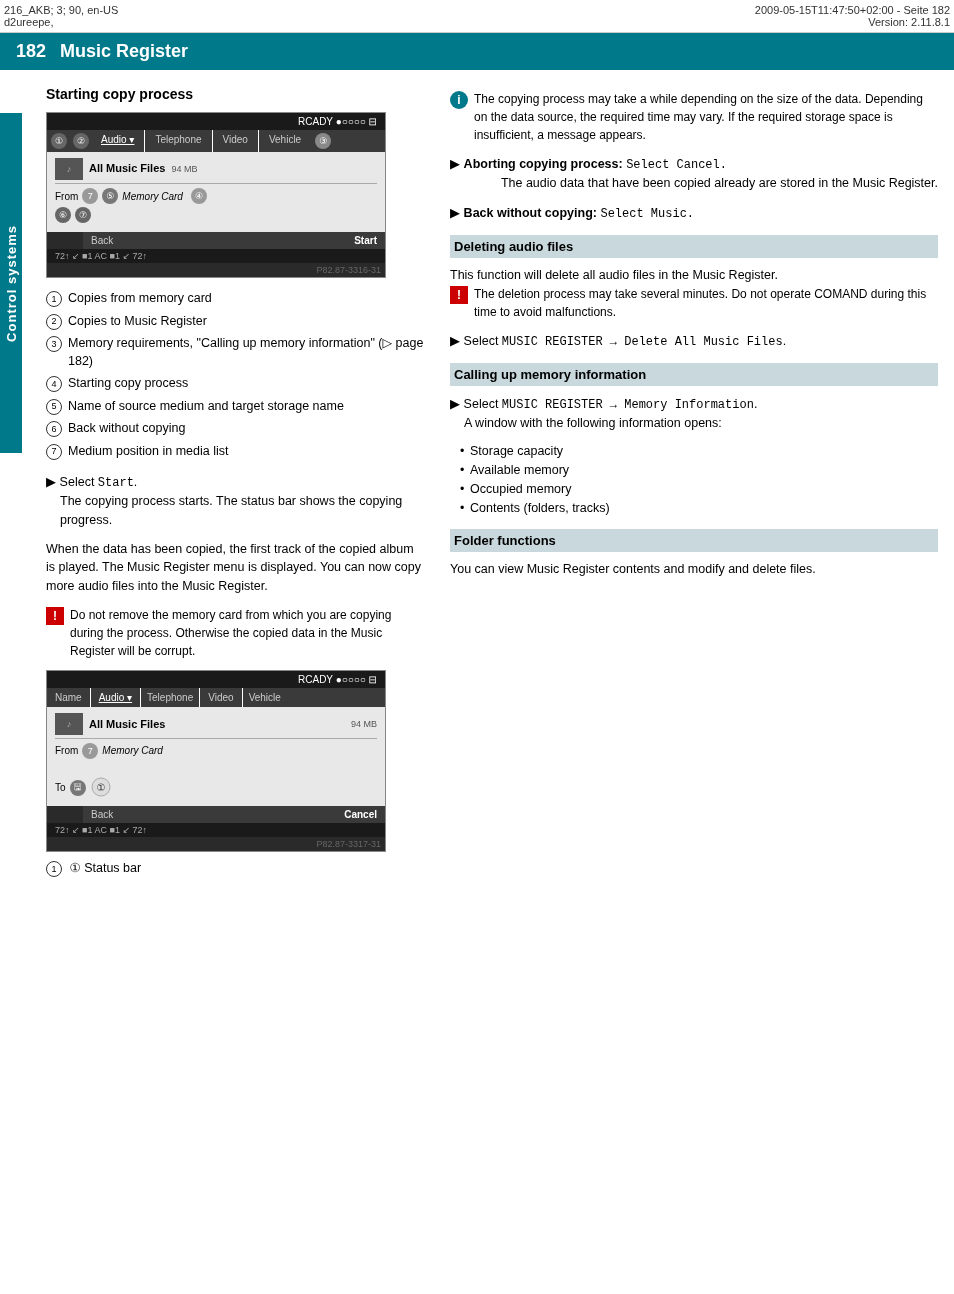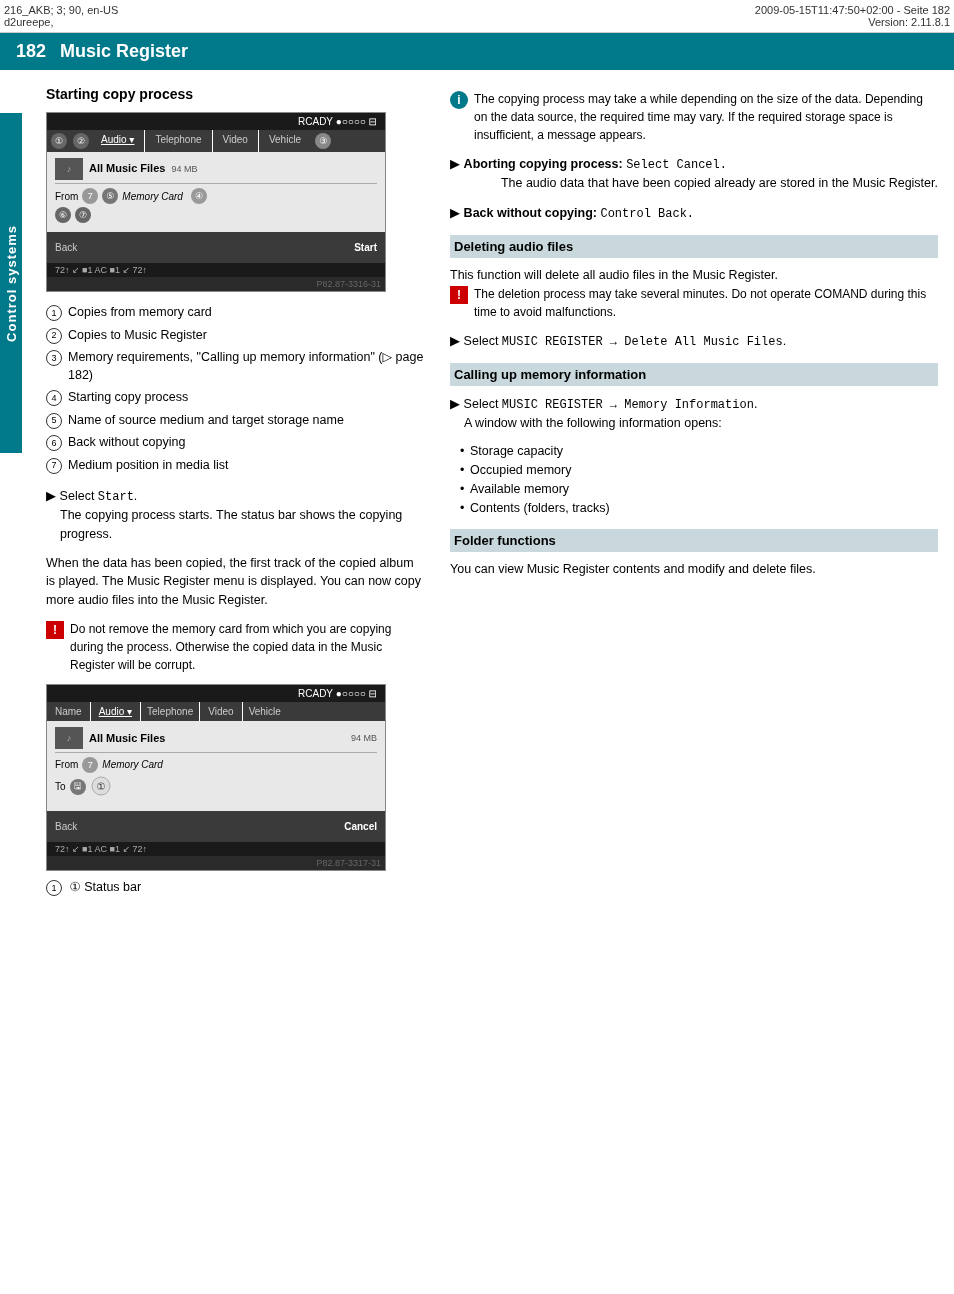--- a/index.html
+++ b/index.html
@@ -149,21 +149,22 @@
       display: flex;
       align-items: center;
       gap: 4px;
       font-size: 10px;
     }
     .screen-bottom-bar {
       background: #3a3a3a;
       display: flex;
       justify-content: space-between;
       align-items: flex-end;
-      padding: 10px 8px;
+      padding: 3px 8px;
+      margin-left: 36px;
     }
     .screen-back {
       color: #ccc;
       font-size: 10px;
     }
     .screen-start {
       color: #fff;
       font-size: 10px;
       font-weight: bold;
     }
@@ -438,21 +439,21 @@
               </div>
               <span style="font-size:11px;font-weight:bold;">All Music Files</span>
               <span style="font-size:9px;color:#555;margin-left:auto;">94 MB</span>
             </div>
             <div style="height:1px;background:#aaa;margin-bottom:4px;"></div>
             <div style="display:flex;align-items:center;gap:4px;font-size:10px;">
               <span>From</span>
               <div class="screen-circle" style="background:#999;">7</div>
               <span style="font-style:italic;">Memory Card</span>
             </div>
-            <div style="display:flex;align-items:center;gap:4px;font-size:10px;margin-top:2px;">
+            <div style="display:flex;align-items:center;gap:4px;font-size:10px;margin-top:17px;">
               <span>To</span>
               <div class="screen-circle" style="background:#777;">🖫</div>
 
               <div style="position:relative;display:inline-block;">
                 <svg width="22" height="22" viewBox="0 0 22 22">
                   <circle cx="11" cy="11" r="9" fill="#ddd" stroke="#aaa" stroke-width="1"></circle>
                   <text x="11" y="15" text-anchor="middle" font-size="10" fill="#333">①</text>
                 </svg>
               </div>
             </div>
@@ -485,21 +486,21 @@
           <span class="bold">Aborting copying process:</span>
           <span> </span>
           <code>Select Cancel.</code>
           <div style="padding-left:14px;font-size:12.5px;line-height:1.5;text-align:right;">The audio data that have been copied already are stored in the Music Register.</div>
         </div>
 
         <div class="arrow-item">
           <span class="arrow">▶ </span>
           <span class="bold">Back without copying:</span>
           <span> </span>
-          <code>Control Back.</code>
+          <code>Select Music.</code>
         </div>
 
         <div class="section-header">Deleting audio files</div>
         <p style="font-size:12.5px;line-height:1.5;">This function will delete all audio files in the Music Register.</p>
 
         <div class="info-box">
           <div class="warn-icon">!</div>
           <p>The deletion process may take several minutes. Do not operate COMAND during this time to avoid malfunctions.</p>
         </div>
 
@@ -511,22 +512,22 @@
         <div class="section-header">Calling up memory information</div>
 
         <div class="arrow-item">
           <span class="arrow">▶ </span>
           <span>Select <code>MUSIC REGISTER → Memory Information</code>.</span>
           <div style="padding-left:14px;font-size:12.5px;line-height:1.5;">A window with the following information opens:</div>
         </div>
 
         <ul class="bullet-list">
           <li>Storage capacity</li>
+          <li>Available memory</li>
           <li>Occupied memory</li>
-          <li>Available memory</li>
           <li>Contents (folders, tracks)</li>
         </ul>
 
         <div class="section-header">Folder functions</div>
         <p style="font-size:12.5px;line-height:1.5;">You can view Music Register contents and modify and delete files.</p>
       </div>
     </div>
   </div>
 </div>
 

